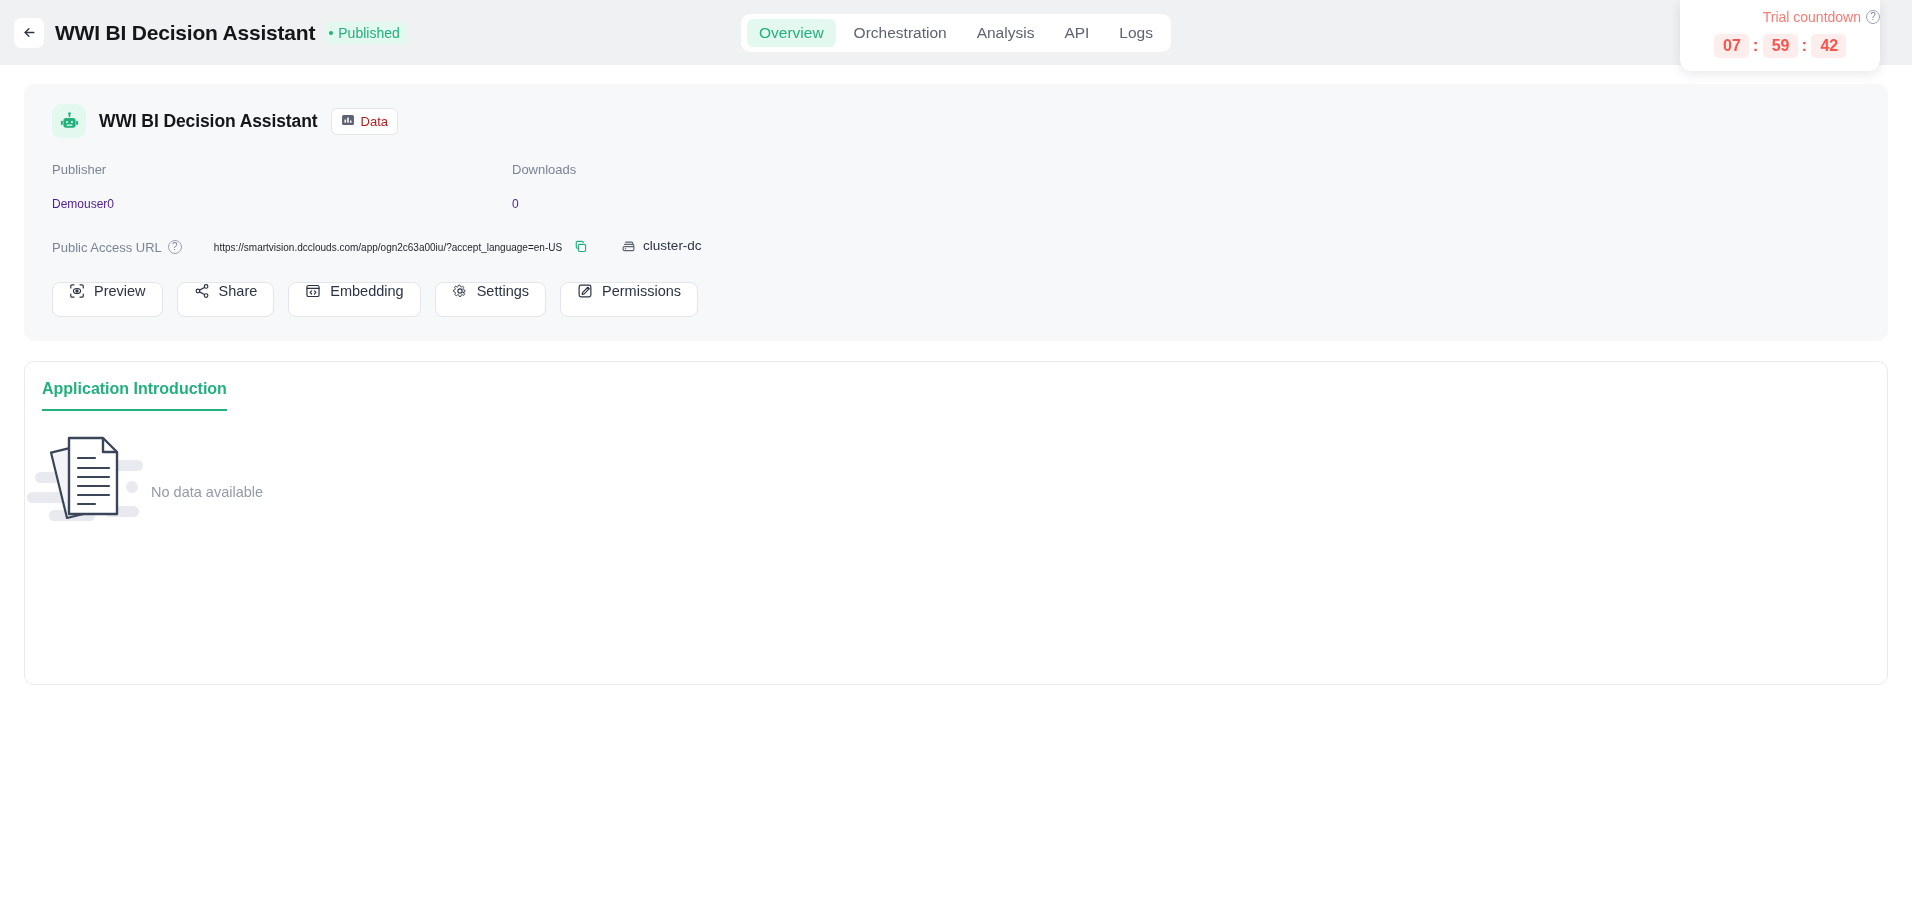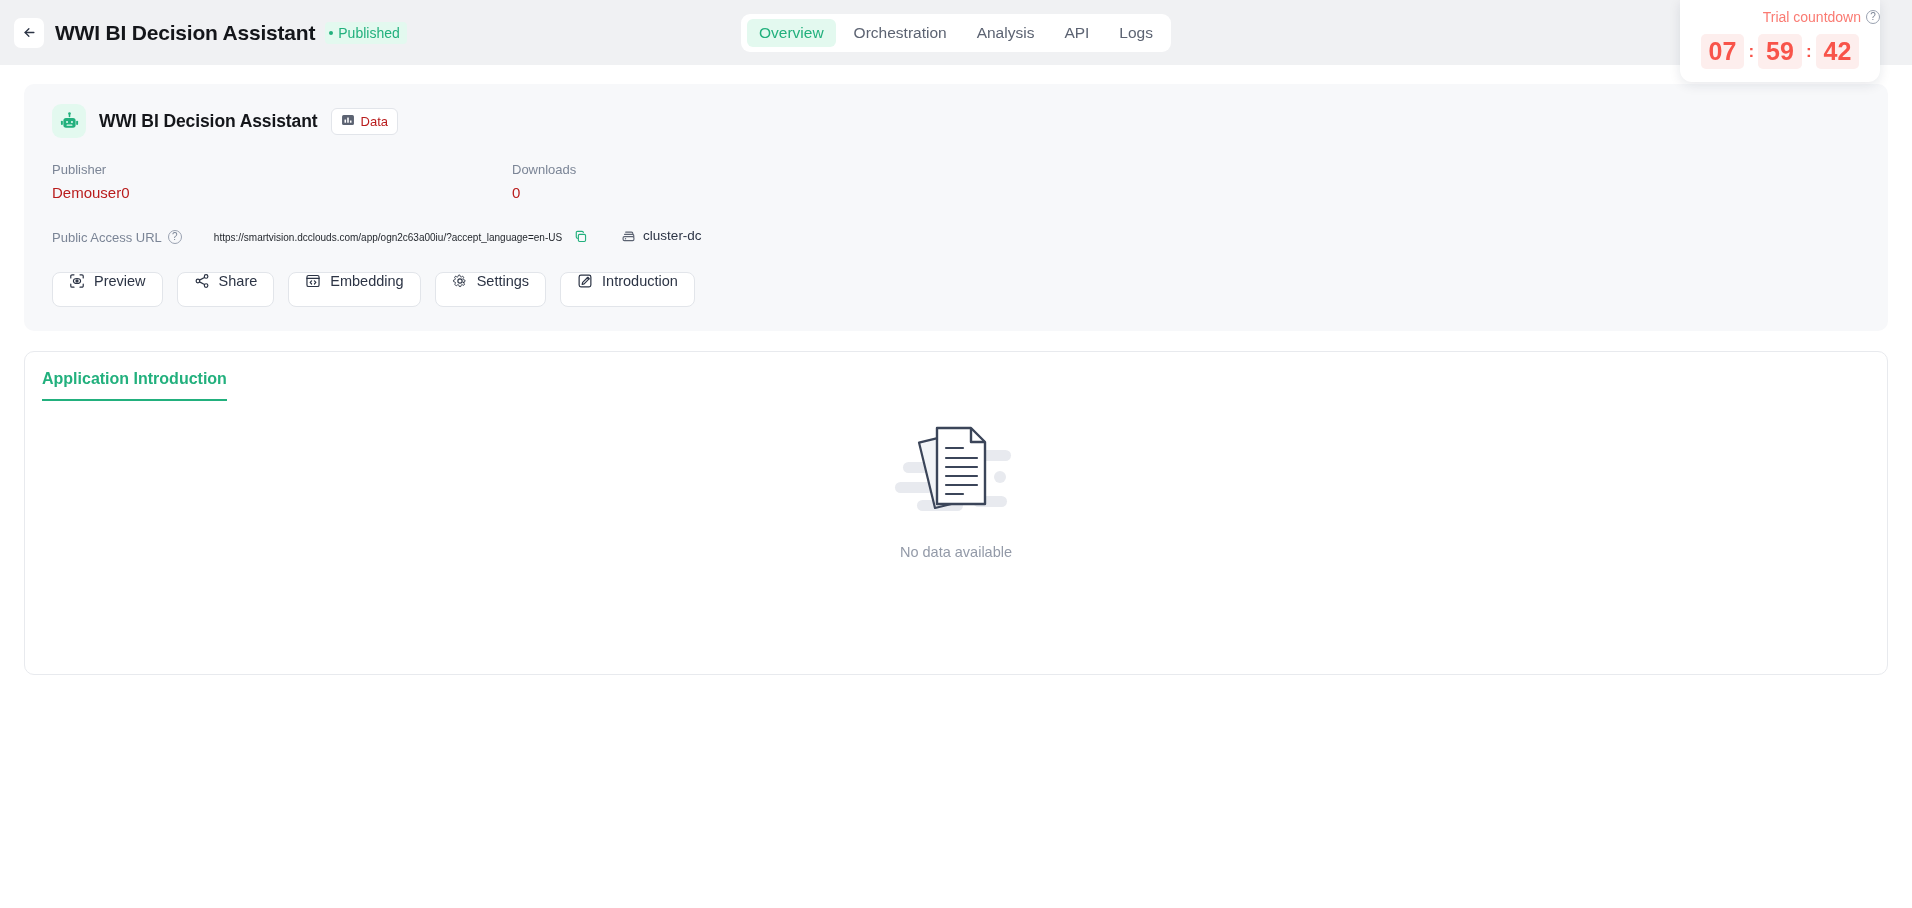--- a/index.html
+++ b/index.html
@@ -132,21 +132,21 @@
   .countdown-digits {
     margin-top: 9px;
     display: flex;
     align-items: center;
     justify-content: center;
     gap: 4px;
   }
   .digit-box {
     background: #fdeeed;
     color: #f8544a;
-    font-size: 25px;
+    font-size: 16px;
     font-weight: 700;
     border-radius: 5px;
     padding: 3px 8px;
     min-width: 35px;
     text-align: right;
   }
   .digit-sep {
     color: #f8544a;
     font-size: 17px;
     font-weight: 700;
@@ -208,23 +208,23 @@
   .meta-grid {
     display: flex;
     margin-top: 24px;
   }
   .meta-col { width: 460px; }
   .meta-label {
     font-size: 13px;
     color: #7b8596;
   }
   .meta-value {
-    font-size: 15px;
-    color: #b91c1c;
-    margin-top: 7px;
+    font-size: 12px;
+    color: #4c1d95;
+    margin-top: 20px;
   }
 
   .url-row {
     display: flex;
     align-items: center;
     margin-top: 27px;
     gap: 8px;
   }
   .url-label {
     font-size: 13px;
@@ -286,21 +286,21 @@
     color: #22b07d;
     padding-bottom: 11px;
     border-bottom: 2.5px solid #22b07d;
   }
 
   .empty-wrap {
     position: absolute;
     left: 0; right: 0;
     top: 68px;
     display: flex;
-    flex-direction: column;
+    flex-direction: row;
     align-items: center;
   }
   .empty-text {
     margin-top: 16px;
     font-size: 14.5px;
     color: #939aa8;
   }
 </style>
 </head>
 <body>
@@ -466,21 +466,21 @@
       </button>
 
       <button class="act-btn">
         <span>
           <svg width="16" height="16" viewBox="0 0 18 18" fill="none" stroke="#2c3445" stroke-width="1.35" stroke-linecap="round" stroke-linejoin="round">
             <rect x="2.4" y="2.4" width="13.2" height="13.2" rx="2"></rect>
             <path d="M11.6 5.4l1.6 1.6"></path>
             <path d="M12.2 4.8L6.4 10.6l-.6 2.2 2.2-.6 5.8-5.8z" fill="none"></path>
           </svg>
         </span>
-        <span>Introduction</span>
+        <span>Permissions</span>
       </button>
 
     </div>
   </div>
 
   <div class="content-card">
     <div class="section-tab">Application Introduction</div>
 
     <div class="empty-wrap">
       <span>

